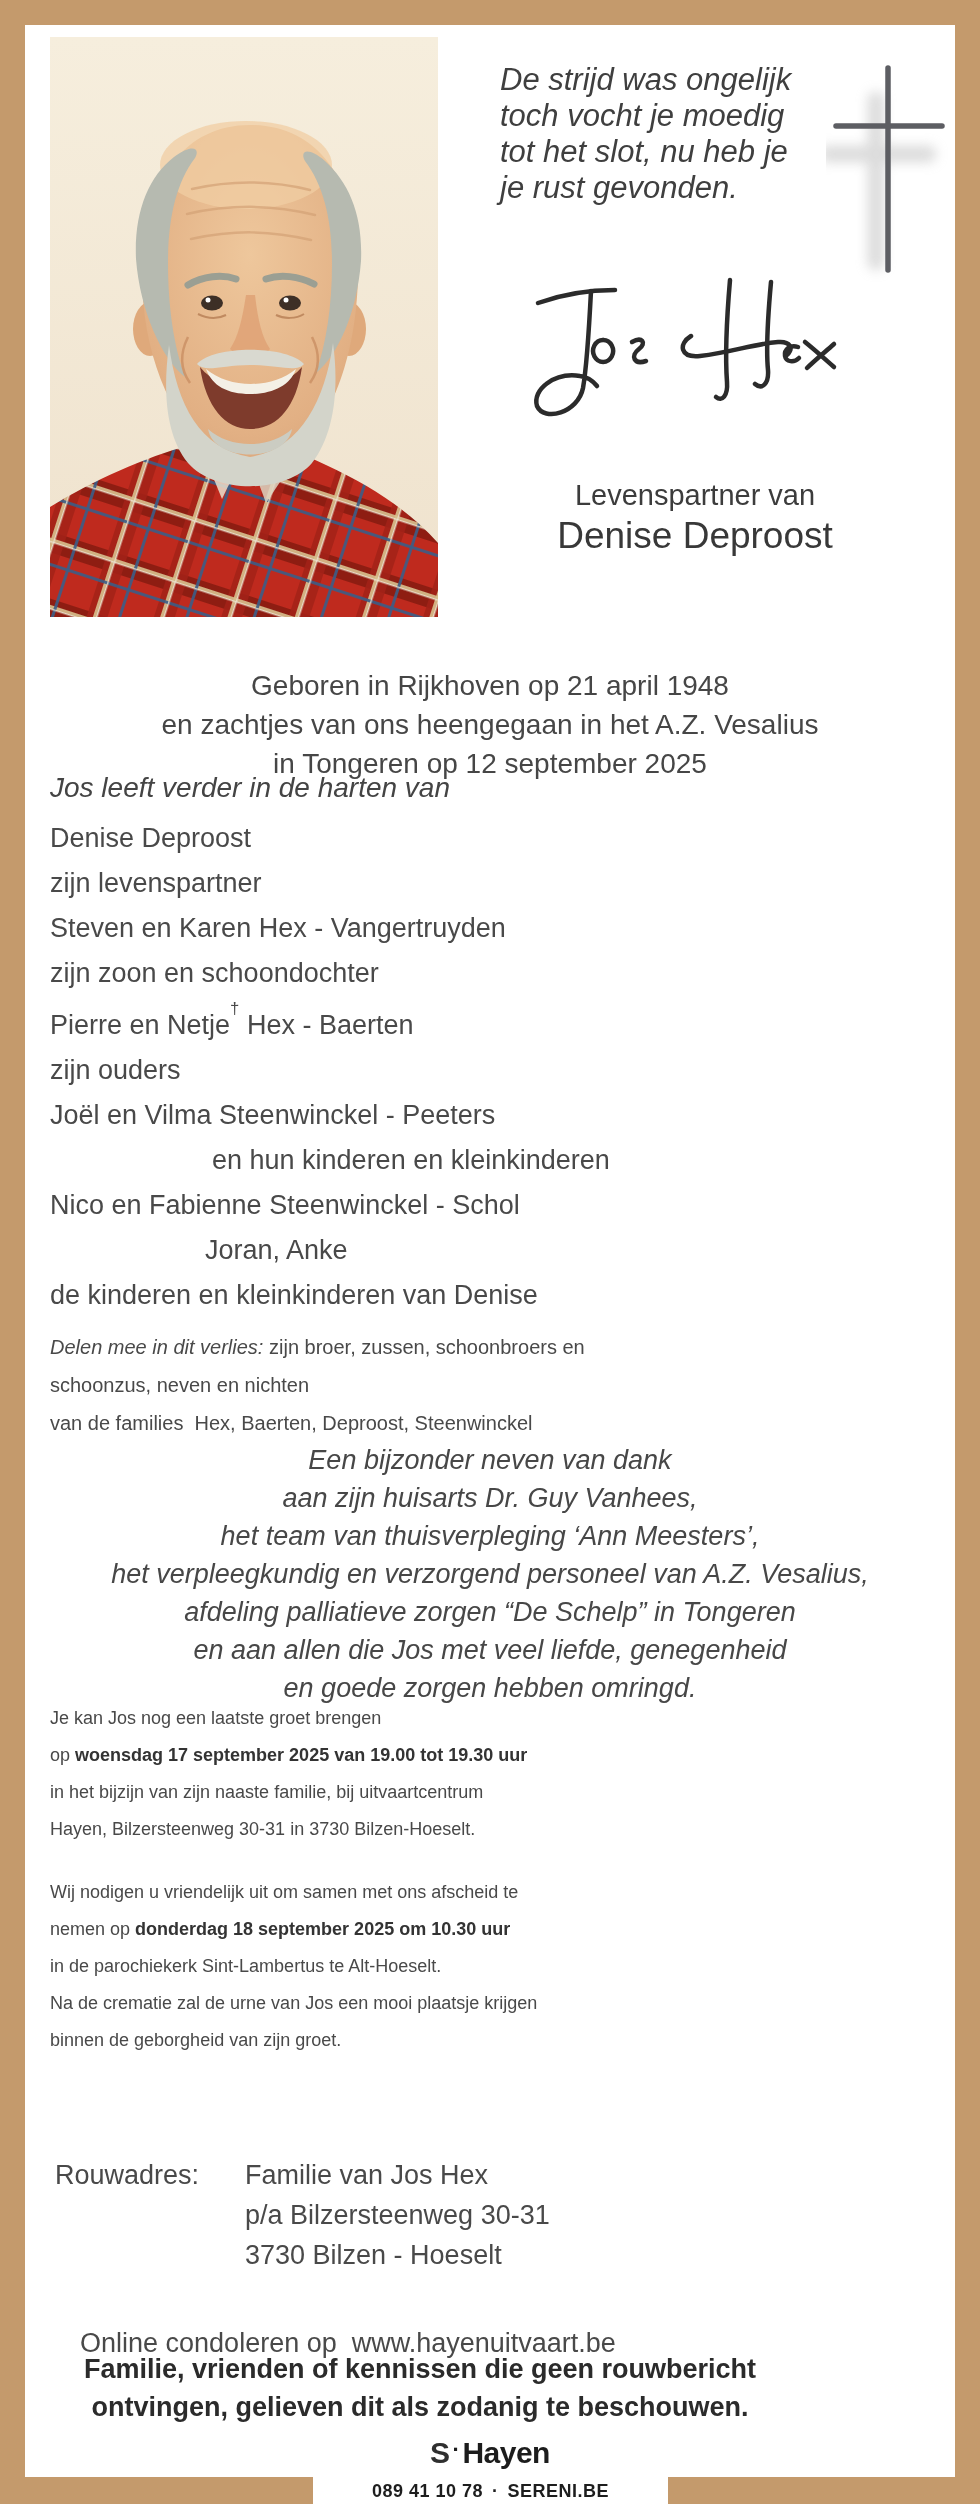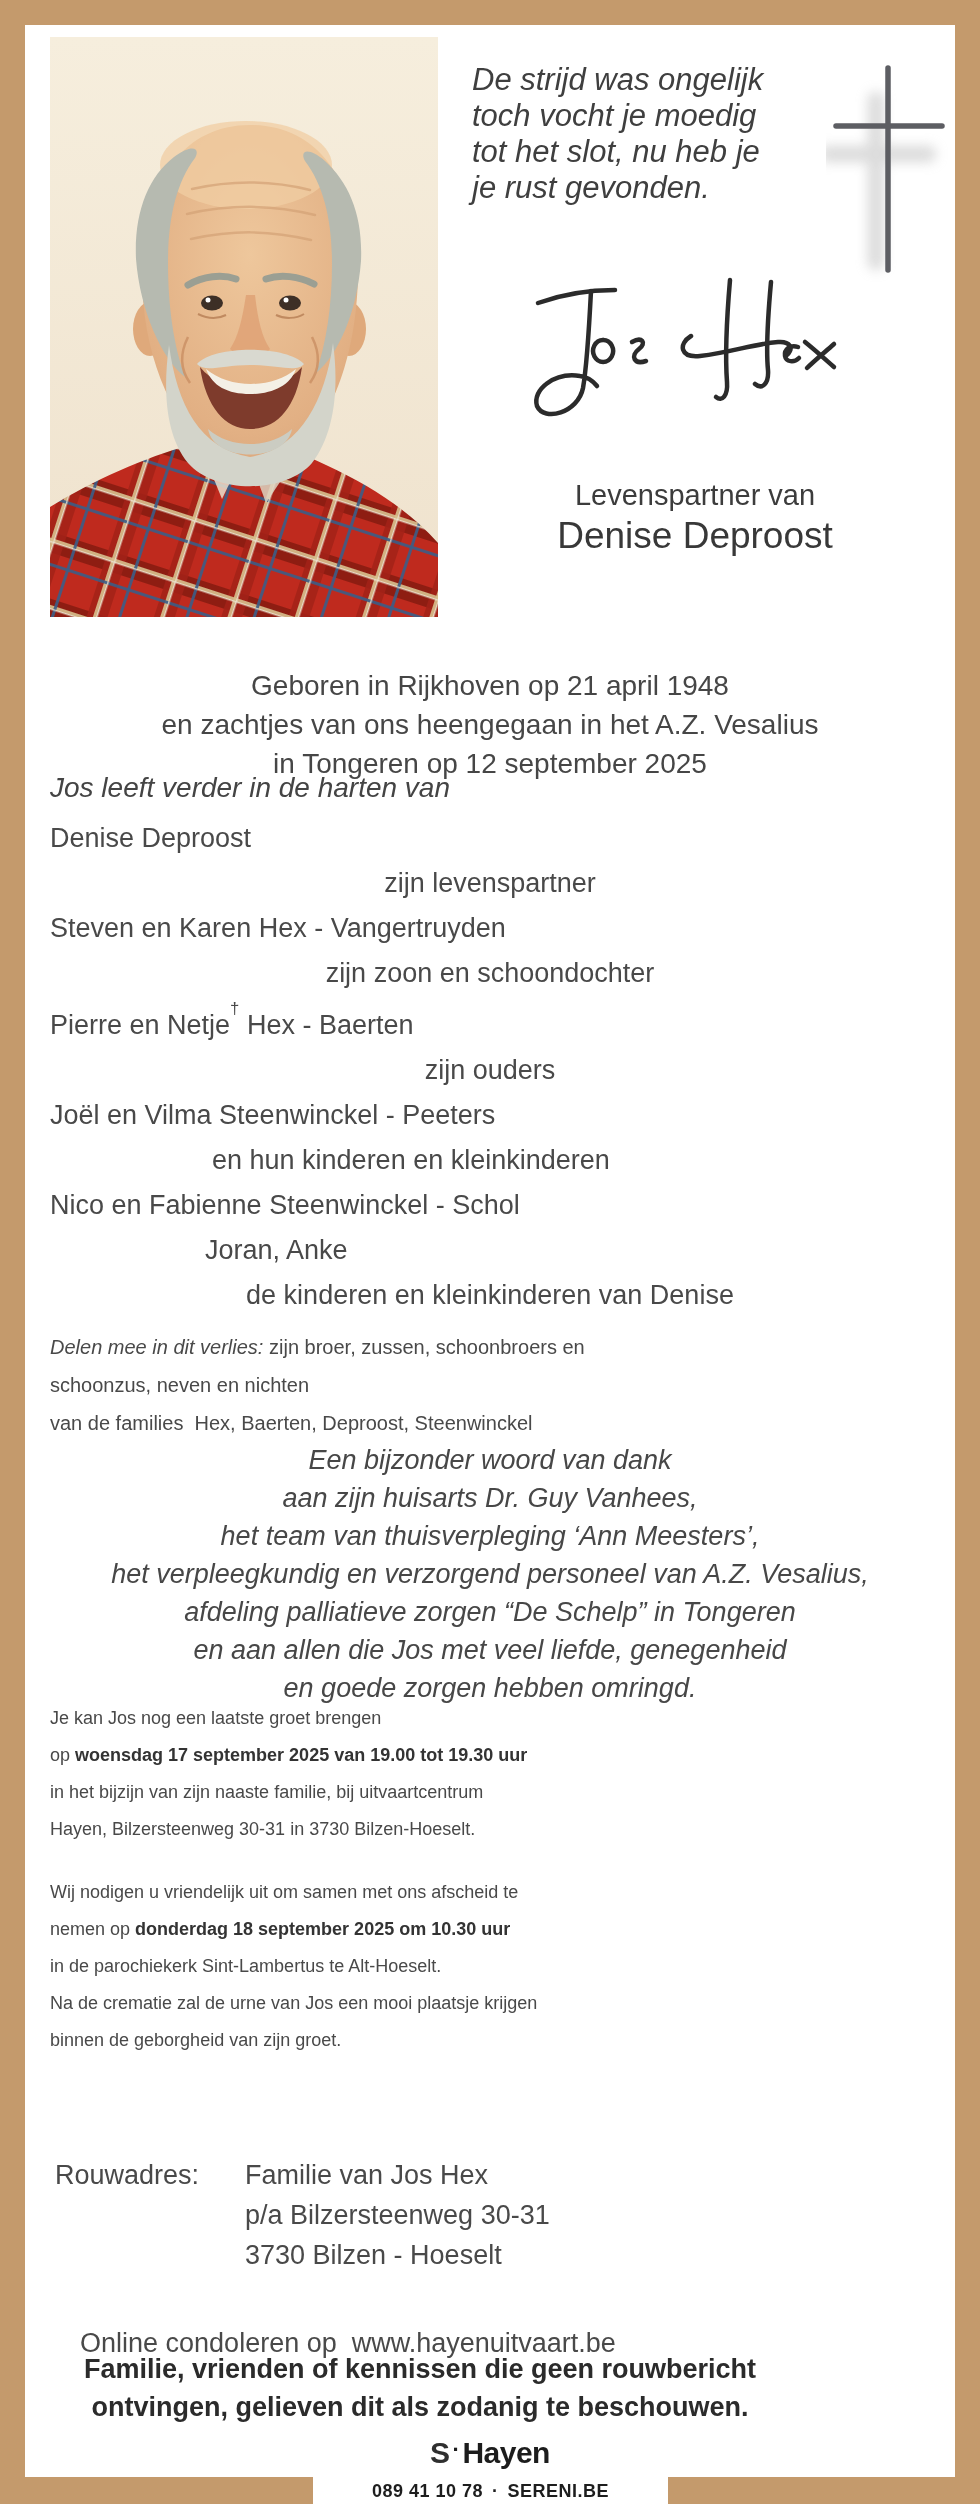--- a/index.html
+++ b/index.html
@@ -11,36 +11,36 @@
     -webkit-font-smoothing:antialiased;
   }
   #page{position:absolute;inset:0;width:980px;height:2504px;overflow:hidden;}
   .card{position:absolute;left:25px;top:25px;width:930px;height:2452px;background:#ffffff;}
   .notch{position:absolute;left:313px;top:2477px;width:355px;height:27px;background:#ffffff;}
   .abs{position:absolute;}
   .ln{white-space:pre-wrap;}
   
   .photo{left:50px;top:37px;width:388px;height:580px;}
   
-  .poem{left:472px;top:62px;width:330px;font-style:italic;font-size:31px;line-height:36px;color:#3f3f3f;}
+  .poem{left:500px;top:62px;width:330px;font-style:italic;font-size:31px;line-height:36px;color:#3f3f3f;}
   
   .cross{left:826px;top:56px;width:132px;height:228px;}
   
   .sig{left:528px;top:270px;width:320px;height:160px;}
   
   .partner{left:455px;top:476px;width:480px;text-align:center;color:#3c3c3c;}
   .partner-label{font-size:29px;line-height:38px;}
   .partner-name{font-size:37px;line-height:44px;color:#383838;}
   
   .intro{left:25px;top:666px;width:930px;text-align:center;font-size:28px;line-height:39px;color:#464646;}
   
   .legacy{left:50px;top:769px;width:880px;font-style:italic;font-size:28px;line-height:38px;color:#444444;}
   
   .family{left:50px;top:816px;width:880px;font-size:27px;line-height:45px;color:#494949;}
-  .family .r{text-align:center;}
+  .family .r{text-align:left;}
   .family .ind1{padding-left:162px;}
   .family .ind2{padding-left:155px;}
   sup.dagger{font-size:0.62em;position:relative;top:-10px;}
   
   .loss{left:50px;top:1328px;width:880px;font-size:20px;line-height:38px;color:#494949;}
   .loss .it{font-style:italic;}
   
   .thanks{left:25px;top:1441px;width:930px;text-align:center;font-style:italic;font-size:27px;line-height:38px;color:#474747;}
   
   .para{font-size:18px;line-height:37px;color:#494949;}
@@ -215,21 +215,21 @@
     <div class="r ln">de kinderen en kleinkinderen van Denise</div>
   </div>
 
   <div class="abs loss">
     <div class="ln"><span class="it">Delen mee in dit verlies:</span><span> zijn broer, zussen, schoonbroers en</span></div>
     <div class="ln">schoonzus, neven en nichten</div>
     <div class="ln">van de families  Hex, Baerten, Deproost, Steenwinckel</div>
   </div>
 
   <div class="abs thanks">
-    <div class="ln">Een bijzonder woord van dank</div>
+    <div class="ln">Een bijzonder neven van dank</div>
     <div class="ln">aan zijn huisarts Dr. Guy Vanhees,</div>
     <div class="ln">het team van thuisverpleging ‘Ann Meesters’,</div>
     <div class="ln">het verpleegkundig en verzorgend personeel van A.Z. Vesalius,</div>
     <div class="ln">afdeling palliatieve zorgen “De Schelp” in Tongeren</div>
     <div class="ln">en aan allen die Jos met veel liefde, genegenheid</div>
     <div class="ln">en goede zorgen hebben omringd.</div>
   </div>
 
   <div class="abs para greeting">
     <div class="ln">Je kan Jos nog een laatste groet brengen</div>

